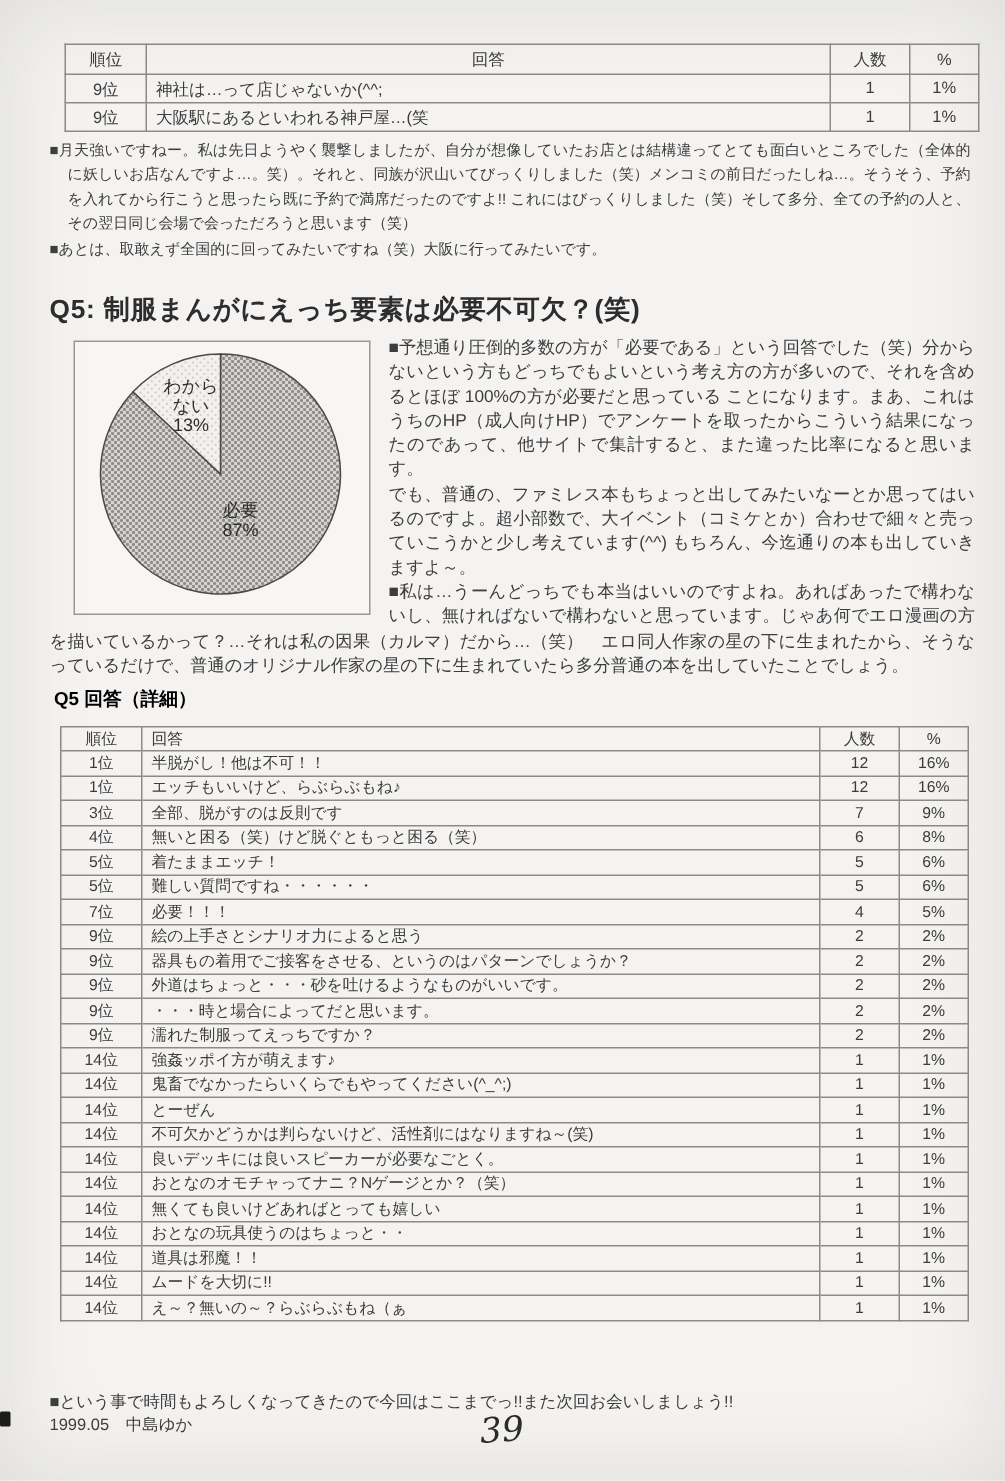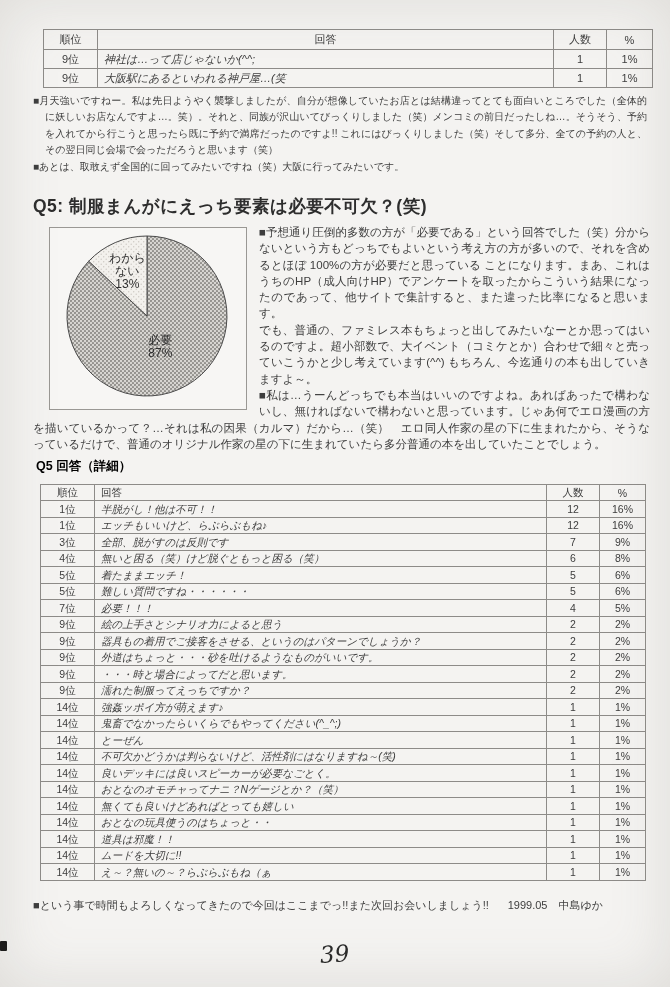--- a/index.html
+++ b/index.html
@@ -19,37 +19,37 @@
   td,th{border:1px solid #8d8b88;font-weight:normal;}
   .top-table{position:absolute;left:43px;top:29px;width:610px;font-size:11px;table-layout:fixed;}
   .top-table th{height:17px;text-align:center;color:#3a3a3a;}
   .top-table td{height:18px;padding:0 6px;}
   .main-table{position:absolute;left:40px;top:484px;width:606px;font-size:10.5px;table-layout:fixed;}
   .main-table th{height:15px;padding:0 6px;color:#3a3a3a;}
   .main-table td{height:15.5px;padding:0 6px;line-height:12px;}
   .c-rank{width:54px;text-align:center;}
   .c-num{width:53px;text-align:center;}
   .c-pct{width:46px;text-align:center;}
-  .c-ans{text-align:left;font-style:italic;}
+  .c-ans{text-align:left;}
   .th-left{text-align:left;}
   
   .comments{position:absolute;left:33px;top:93px;width:614px;font-size:10px;line-height:16.4px;text-align:justify;}
   .bullet-para{padding-left:12px;text-indent:-12px;margin:0;}
   
   .q5-heading{position:absolute;left:33px;top:194px;font-size:17.5px;font-weight:bold;letter-spacing:.5px;color:#2d2d2d;}
   .q5-body{position:absolute;left:33px;top:224px;width:617px;font-size:11.5px;line-height:16.3px;text-align:justify;}
   .pie-box{
     float:left;width:196px;height:181px;margin:3px 12px 3px 16px;
     border:1px solid #9a9894;background:#f7f6f4;
   }
   .pie-label{font-size:12px;fill:#2f2f2f;font-family:"Liberation Sans","DejaVu Sans",sans-serif;}
   .q5-body p{margin:0 0 0 0;}
   .q5d-heading{position:absolute;left:36px;top:458px;font-size:12.5px;font-weight:bold;color:#000000;}
   
-  .footer{position:absolute;left:33px;top:898px;width:614px;font-size:11px;display:flex;justify-content:space-between;}
+  .footer{position:absolute;left:33px;top:927px;width:614px;font-size:11px;display:flex;justify-content:space-between;flex-direction:column;}
   .footer .credit{margin-right:44px;white-space:nowrap;}
   .page-number{position:absolute;left:0;top:941px;width:670px;text-align:center;}
   .page-number span{
     display:inline-block;font-family:"DejaVu Serif",serif;font-style:italic;
     font-size:23px;color:#2a2a2a;transform:rotate(-4deg);
   }
   .smudge{position:absolute;left:0;top:941px;width:7px;height:10px;background:#141414;border-radius:1px;}
 </style>
 </head>
 <body>

